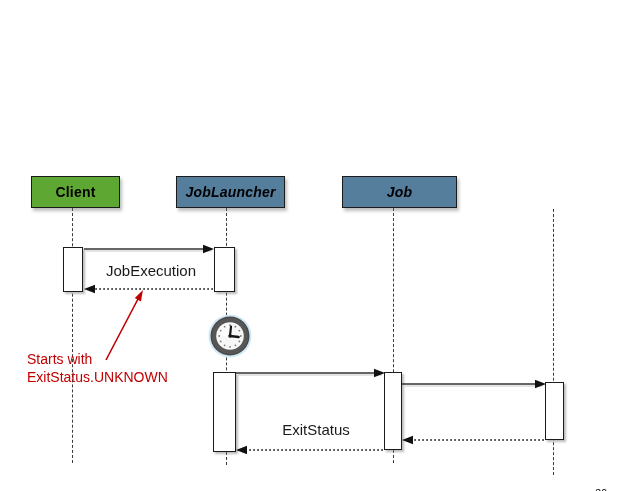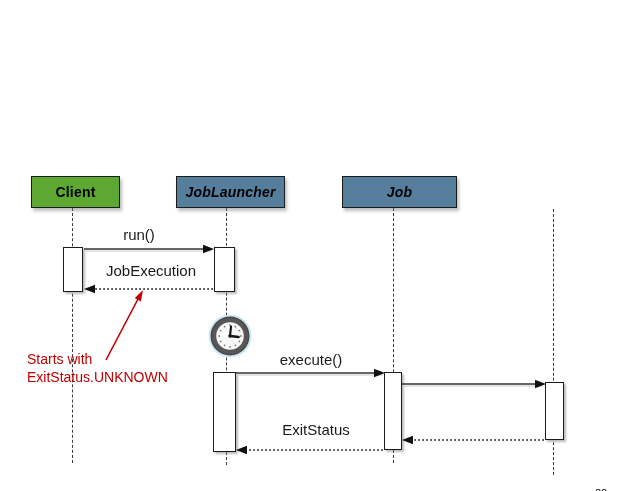--- a/index.html
+++ b/index.html
@@ -121,23 +121,21 @@
       <line x1="383" y1="430" x2="247" y2="430" stroke="#222" stroke-width="1.4" stroke-dasharray="1.8 2.2"></line>
       <polygon points="236,430 247,425.7 247,434.3" fill="#111"></polygon>
     </g>
 
     <g>
       <line x1="106" y1="340" x2="138" y2="279" stroke="#C00000" stroke-width="1.6"></line>
       <polygon points="143,270 140.9,281.4 134.8,278.1" fill="#C00000"></polygon>
     </g>
   </svg>
 
-  <div class="msg-label" style="left:89px;top:206px;width:100px">run()</div>
   <div class="msg-label" style="left:76px;top:242px;width:150px">JobExecution</div>
-  <div class="msg-label" style="left:261px;top:331px;width:100px">execute()</div>
   <div class="msg-label" style="left:266px;top:401px;width:100px">ExitStatus</div>
 
   <div class="annotation">
     <div>Starts with</div>
     <div>ExitStatus.UNKNOWN</div>
   </div>
 
   <svg class="clock" width="44" height="44" viewBox="0 0 44 44">
     <circle cx="22" cy="22" r="21.5" fill="#cfe9f5"></circle>
     <circle cx="22" cy="22" r="19.5" fill="#4a4a4a"></circle>

